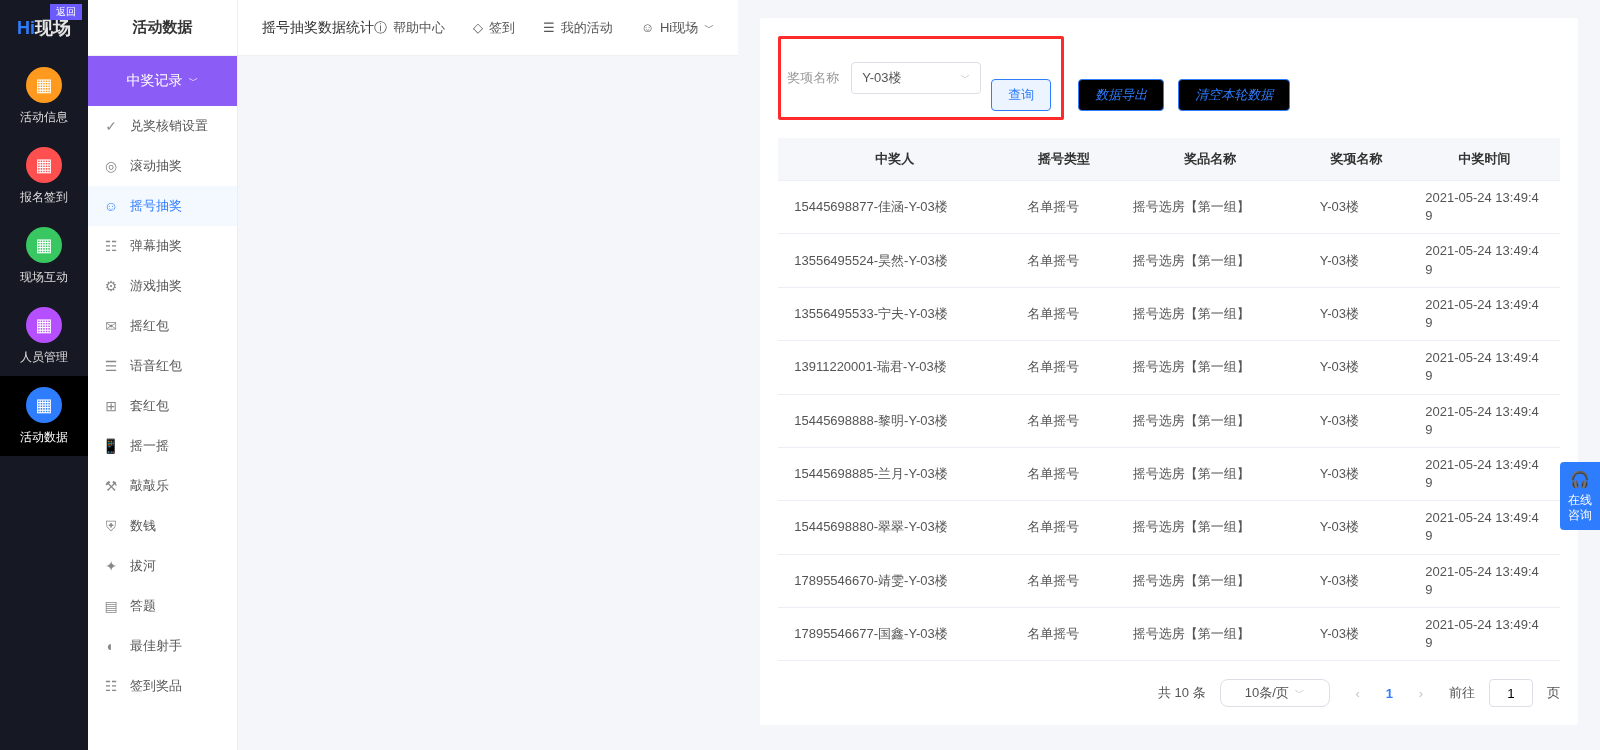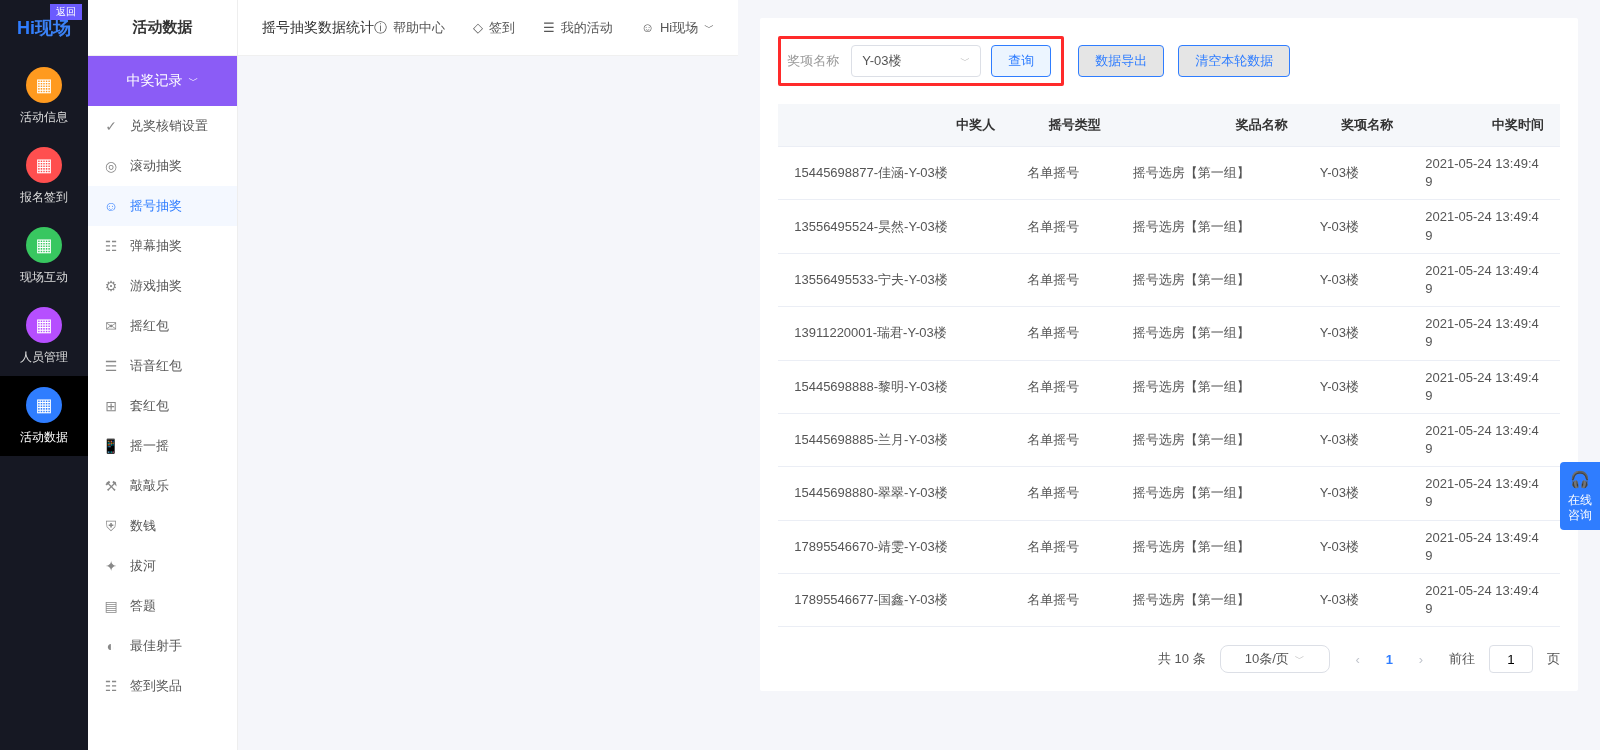--- a/index.html
+++ b/index.html
@@ -4,21 +4,21 @@
 <style>
 * { box-sizing: border-box; margin: 0; padding: 0; }
 body { font-family: -apple-system, BlinkMacSystemFont, "Segoe UI", "PingFang SC", "Microsoft YaHei", sans-serif; font-size: 13px; color: #333; background: #f5f6fa; }
 .app { display: flex; height: 750px; width: 1600px; }
 
 
 .leftnav { width: 88px; background: #161823; color: #aaa; display: flex; flex-direction: column; align-items: center; padding-top: 0; }
 .logo { width: 88px; height: 56px; display: flex; align-items: center; justify-content: center; position: relative; }
 .logo-text { font-weight: bold; font-size: 18px; }
 .logo-hi { color: #2f7dff; }
-.logo-cn { color: #3b82f6; margin-top: 40px; }
+.logo-cn { color: #e5e5e5; margin-top: 40px; }
 .logo-badge { position: absolute; top: 4px; right: 6px; background: #6b5bff; color: #fff; font-size: 10px; border-radius: 0; padding: 1px 6px; }
 .leftnav-item { width: 88px; height: 80px; display: flex; flex-direction: column; align-items: center; justify-content: center; gap: 6px; cursor: pointer; color: #ddd; }
 .leftnav-item.active { background: #000; color: #fff; }
 .leftnav-icon { width: 36px; height: 36px; border-radius: 50%; display: flex; align-items: center; justify-content: center; font-size: 18px; }
 .leftnav-label { font-size: 12px; }
 
 
 .secondcol { width: 150px; background: #fff; border-right: 1px solid #eee; display: flex; flex-direction: column; }
 .sc-header { height: 56px; display: flex; align-items: center; justify-content: center; font-size: 15px; font-weight: 600; color: #333; border-bottom: 1px solid #f0f0f0; }
 .sc-drop { height: 50px; background: #8b5cf6; color: #fff; display: flex; align-items: center; justify-content: center; gap: 6px; cursor: pointer; font-size: 14px; }
@@ -37,25 +37,25 @@
 .topbar-caret { font-size: 10px; }
 
 .content { flex: 1; padding: 18px 22px; overflow: auto; }
 .card { background: #fff; border-radius: 2px; padding: 18px; }
 
 .toolbar { display: flex; align-items: center; gap: 14px; margin-bottom: 18px; }
 .highlight-box { border: 3px solid #ff2a2a; padding: 6px 10px 6px 6px; display: inline-flex; align-items: center; gap: 10px; border-radius: 2px; }
 .label { color: #999; font-size: 13px; margin-right: 2px; }
 .select { width: 130px; height: 32px; border: 1px solid #dcdfe6; border-radius: 4px; display: flex; align-items: center; justify-content: space-between; padding: 0 10px; color: #555; cursor: pointer; background: #fff; }
 .caret { font-size: 10px; color: #bbb; }
-.btn { height: 32px; padding: 4px 16px; border: 1px solid #2f7dff; color: #2f7dff; background: #ecf5ff; border-radius: 4px; cursor: pointer; font-size: 13px; display: inline-flex; align-items: center; }
-.btn-plain { background: #e5e5e5; border: 1px solid #2f7dff; color: #2f7dff; }
+.btn { height: 32px; padding: 4px 16px; border: 1px solid #2f7dff; color: #2f7dff; background: #ecf5ff; border-radius: 4px; cursor: pointer; font-size: 13px; display: inline-flex; align-items: center; margin-top: 34px; }
+.btn-plain { background: #000000; border: 1px solid #2f7dff; color: #2f7dff; font-style: italic; }
 
 .table { width: 100%; border-collapse: collapse; }
-.table th { background: #f5f7fa; text-align: right; padding: 12px 16px; font-weight: 600; color: #333; font-size: 13px; border-bottom: 1px solid #ebeef5; }
+.table th { background: #f5f7fa; text-align: center; padding: 12px 16px; font-weight: 600; color: #333; font-size: 13px; border-bottom: 1px solid #ebeef5; }
 .table td { padding: 8px 16px; color: #555; font-size: 13px; border-bottom: 1px solid #ebeef5; vertical-align: middle; }
 .table td.time { line-height: 1.4; max-width: 120px; word-break: break-all; }
 
 .pagination { display: flex; align-items: center; justify-content: flex-end; gap: 14px; margin-top: 18px; color: #555; }
 .pg-select { height: 28px; border: 1px solid #dcdfe6; border-radius: 8px; padding: 0 24px; display: flex; align-items: center; gap: 6px; cursor: pointer; }
 .pg-btn { width: 28px; height: 28px; display: flex; align-items: center; justify-content: center; color: #c0c4cc; cursor: pointer; }
 .pg-cur { color: #2f7dff; font-weight: 600; }
 .pg-input { width: 44px; height: 28px; border: 1px solid #dcdfe6; border-radius: 4px; text-align: center; }
 
 

